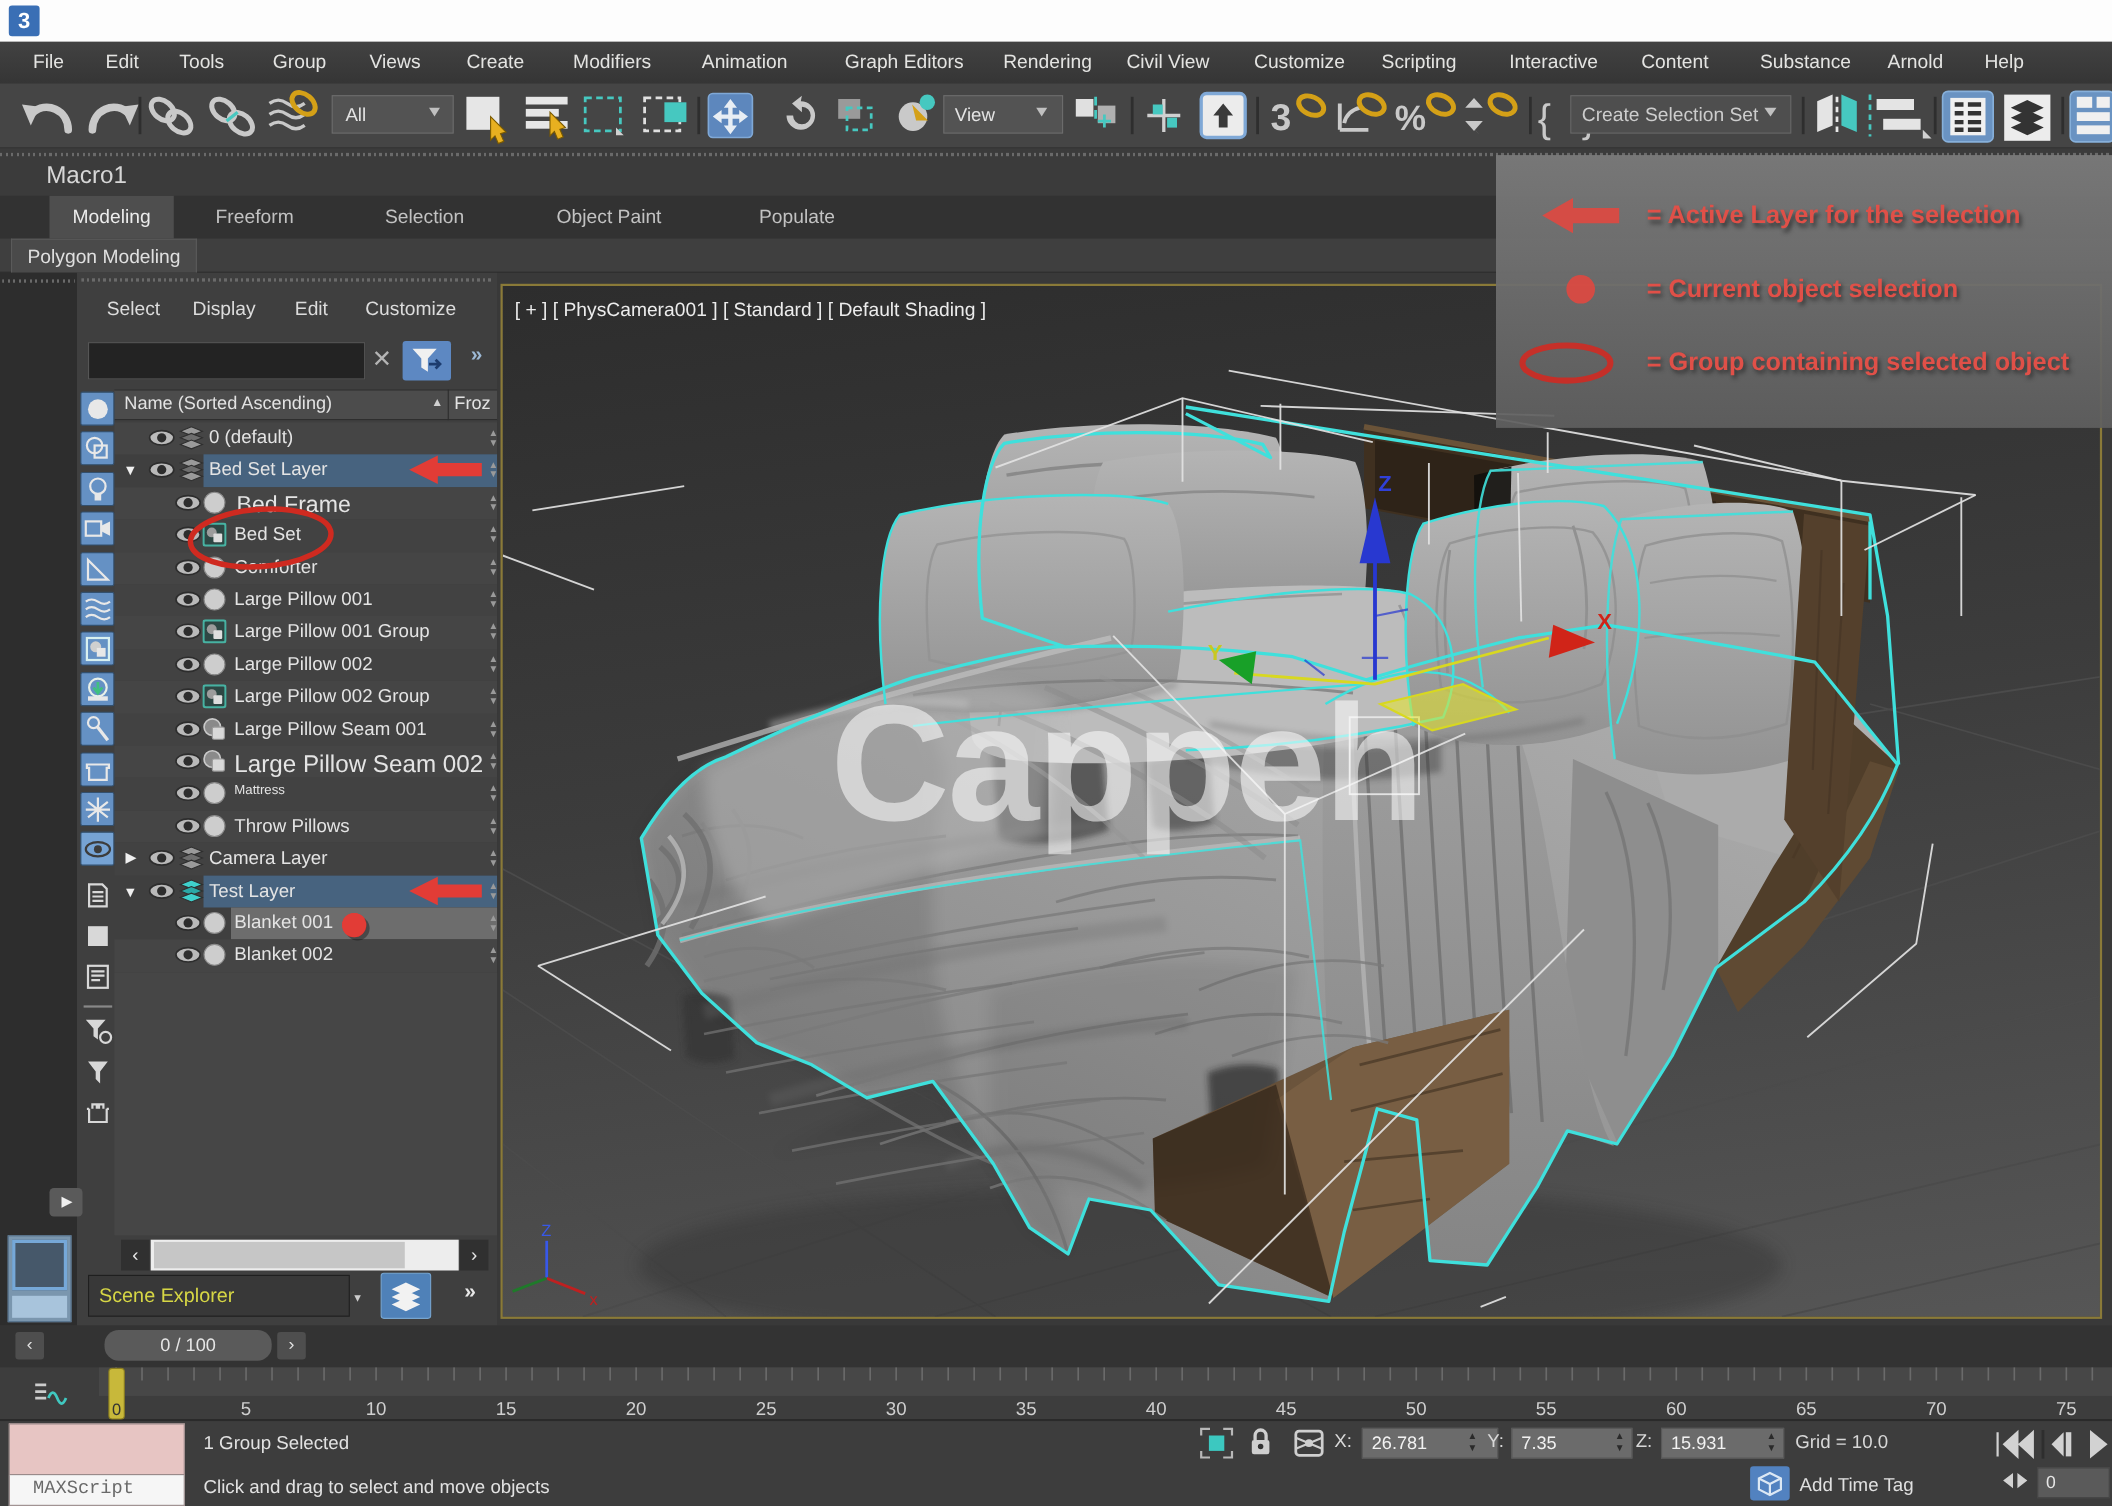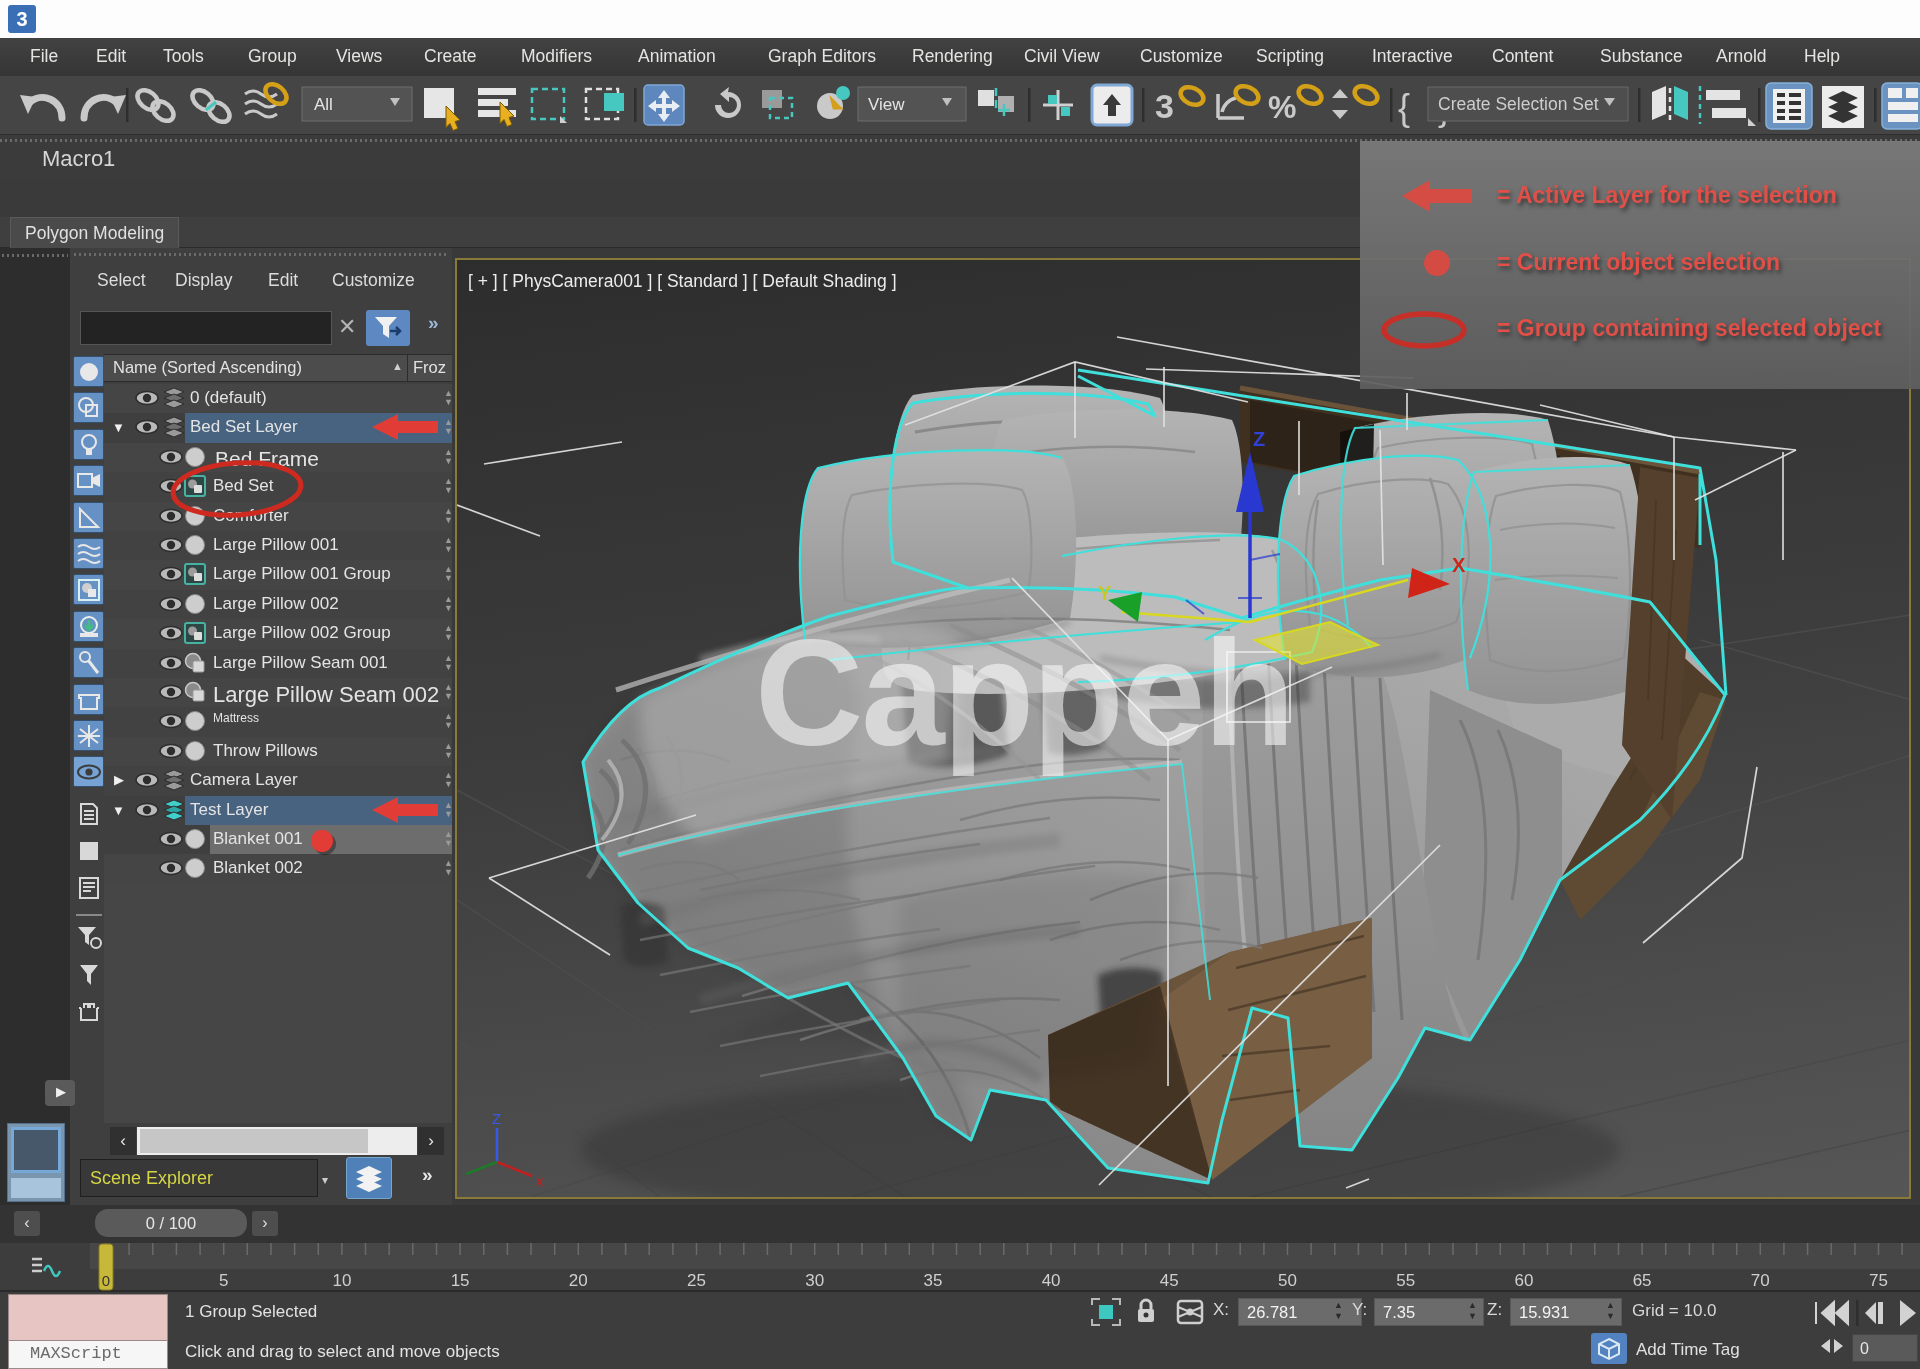--- a/index.html
+++ b/index.html
@@ -140,20 +140,27 @@
         <rect x="1888" y="12" width="14" height="10" fill="#f0f0f0"></rect>
         <rect x="1906" y="12" width="12" height="10" fill="#f0f0f0"></rect>
         <rect x="1888" y="26" width="30" height="8" fill="#f0f0f0"></rect>
         <rect x="1888" y="38" width="30" height="8" fill="#f0f0f0"></rect>
       </svg>
     </div>
 <div id="macrorow" class="abs">
       <div class="dots" style="position:absolute;left:0;top:4px;width:1920px"></div>
       <div class="lbl">Macro1</div>
     </div>
+<div id="ribbontabs" class="abs">
+  <div class="tab active" style="left:45px;width:113px;">Modeling</div>
+  <div class="tab" style="left:196px;">Freeform</div>
+  <div class="tab" style="left:350px;">Selection</div>
+  <div class="tab" style="left:506px;">Object Paint</div>
+  <div class="tab" style="left:690px;">Populate</div>
+</div>
 <div id="polyrow" class="abs">
       <div class="ptab">Polygon Modeling</div>
     </div>
 <div id="mainbg" class="abs"></div>
 <div id="leftstrip" class="abs">
       <div class="dots" style="position:absolute;left:2px;top:6px;width:66px"></div>
     </div>
 <div class="abs" id="explorer" style="left:70px;top:248px;width:382px;height:957px;background:#3f3f3f;overflow:hidden">
 <div class="dots" style="position:absolute;left:4px;top:5px;width:374px"></div>
 <div class="abs" style="left:27px;top:22px;font-size:17.5px;color:#dcdcdc">Select</div>

